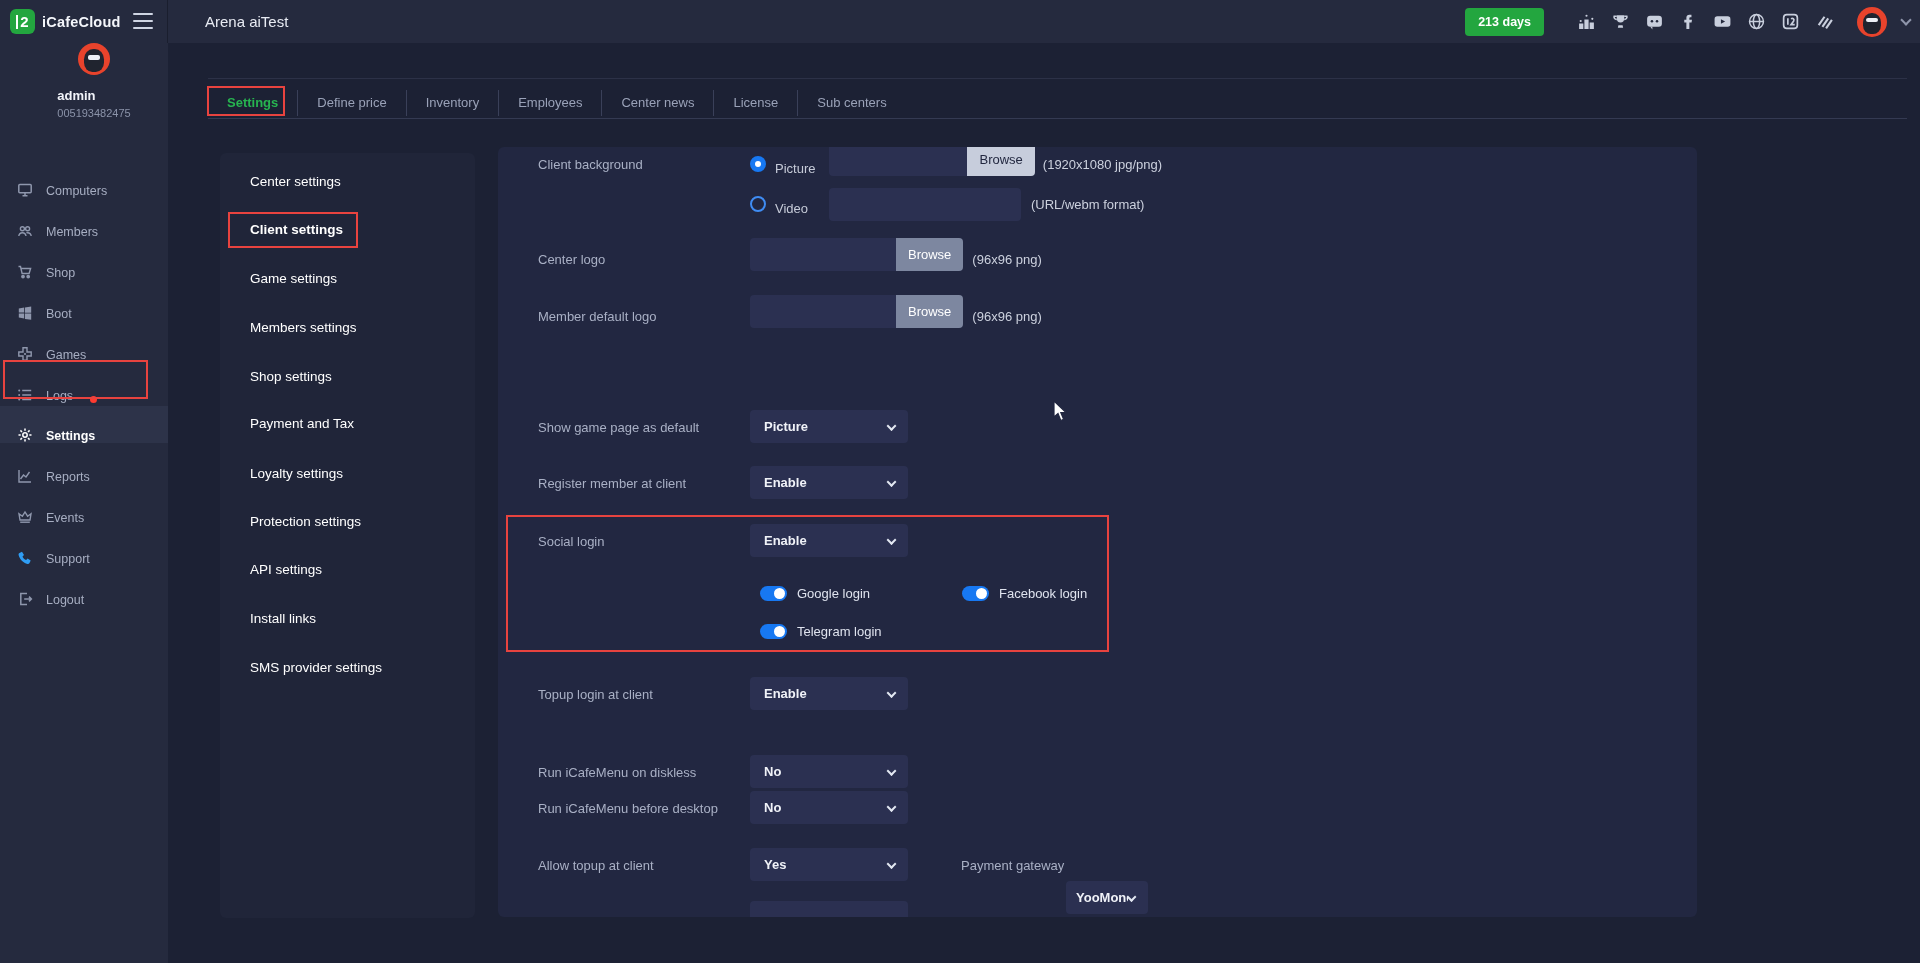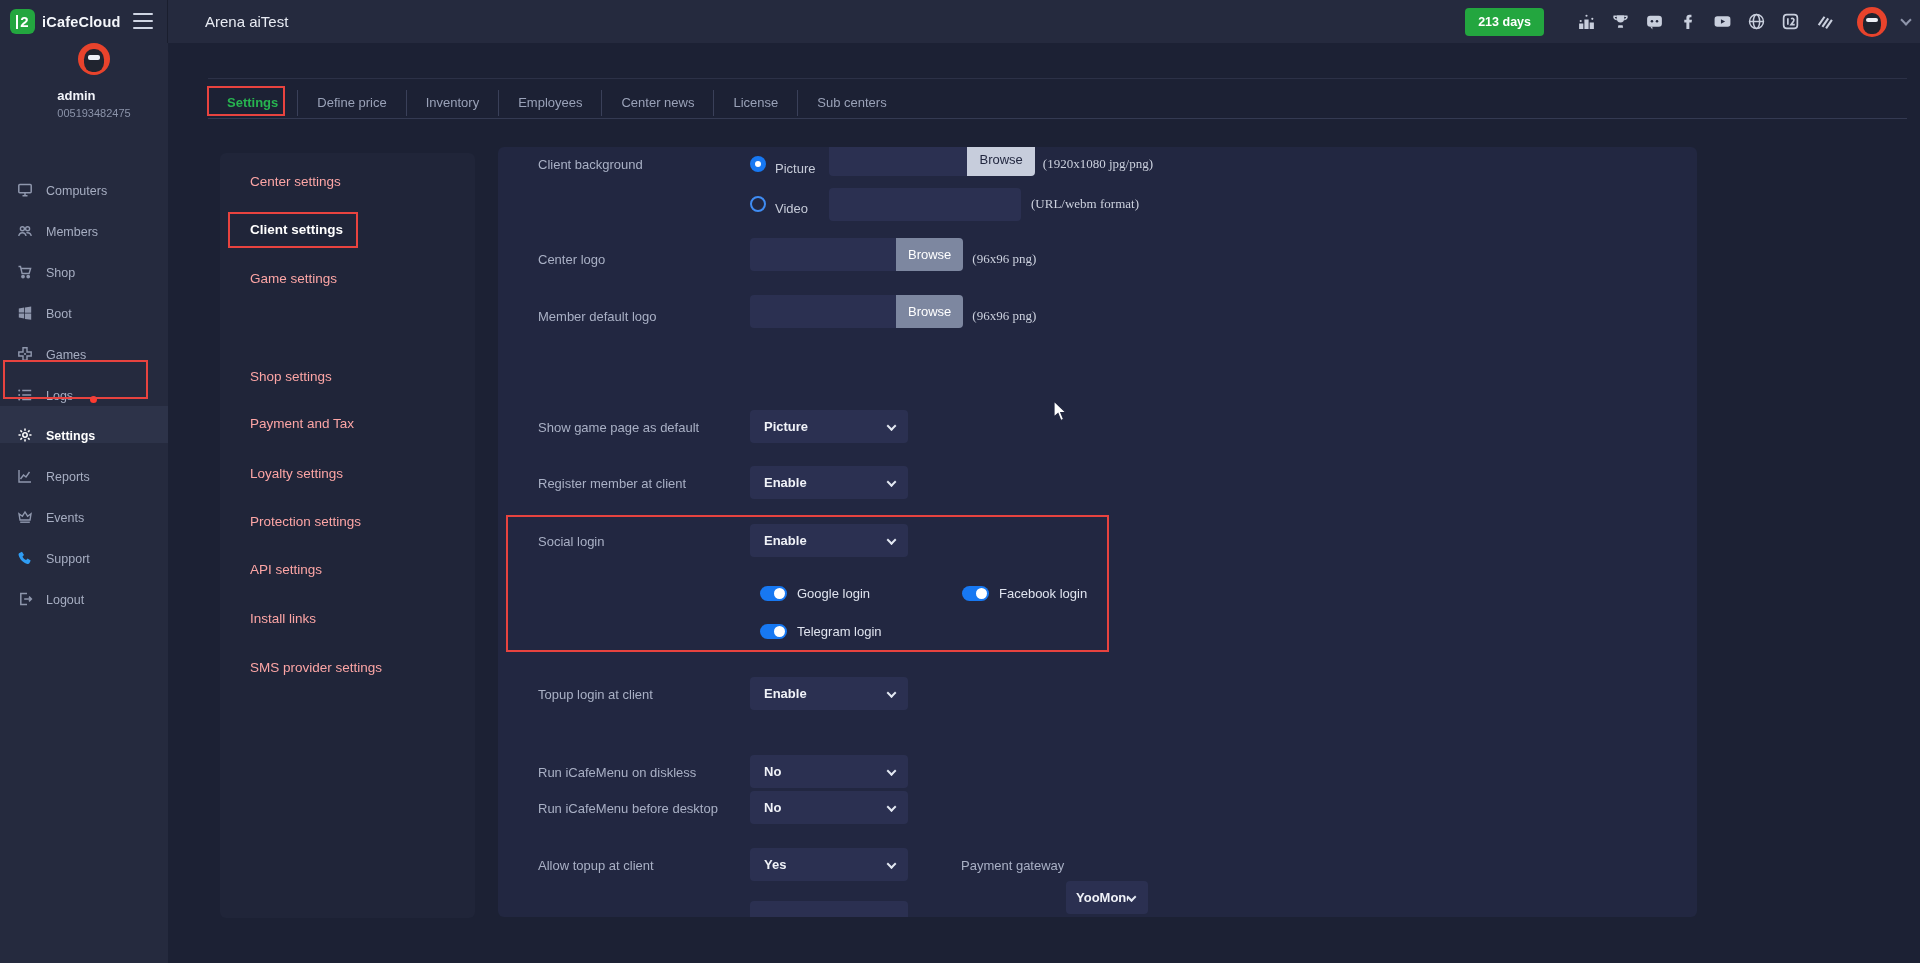--- a/index.html
+++ b/index.html
@@ -40,37 +40,37 @@
   
   .top-rule { position:absolute; left:208px; top:78px; width:1699px; height:1px; background:#2c3147; }
   .tabs-rule { position:absolute; left:208px; top:118px; width:1699px; height:1px; background:#343a52; }
   .tabs { position:absolute; left:208px; top:87px; height:31px; display:flex; align-items:center; }
   .tab { padding:0 19px; font-size:13px; color:#9aa2b8; height:26px; display:flex; align-items:center; cursor:pointer; }
   .tab.active { color:#27b450; font-weight:bold; }
   .tab-sep { width:1px; height:26px; background:#3a4059; }
 
   
   .menu-panel { position:absolute; left:220px; top:153px; width:255px; height:765px; background:#202539; border-radius:6px; }
-  .menu-item { position:absolute; left:0; width:255px; height:40px; display:flex; align-items:center; padding-left:30px; font-size:13.5px; color:#fca5a5; cursor:pointer; }
+  .menu-item { position:absolute; left:0; width:255px; height:40px; display:flex; align-items:center; padding-left:30px; font-size:13.5px; color:#ffffff; cursor:pointer; }
   .menu-item.active { color:#ffffff; font-weight:bold; }
 
   
   .form-panel { position:absolute; left:498px; top:147px; width:1199px; height:770px; background:#222741; border-radius:6px; overflow:hidden; }
   .frow { position:absolute; left:0; width:1199px; height:34px; }
   .flabel { position:absolute; left:40px; top:0; height:34px; display:flex; align-items:center; font-size:13px; color:#a9b0c5; }
   .ctrl { position:absolute; top:0; }
   .select { width:158px; height:33px; background:#2b3051; border-radius:4px; display:flex; align-items:center; padding:0 14px; font-size:13px; font-weight:bold; color:#f0f2f8; cursor:pointer; position:relative; }
   .select .chev { position:absolute; right:13px; top:50%; width:7px; height:7px; border-right:2px solid #e3e8f2; border-bottom:2px solid #e3e8f2; transform:translateY(-65%) rotate(45deg); }
   .tinput { height:33px; background:#2b3051; border-radius:4px; display:flex; align-items:center; padding:0 13px; font-size:13.5px; color:#eef1f7; }
   .browse-group { display:flex; height:42px; }
   .browse-field { background:#2b3051; border-radius:4px 0 0 4px; height:33px; }
   .browse-btn { height:33px; padding:0 12px; display:flex; align-items:center; font-size:13px; border-radius:0 4px 4px 0; cursor:pointer; }
   .browse-light { background:#c7cddc; color:#232840; }
   .browse-gray { background:#7d87a0; color:#ffffff; }
-  .hint { font-size:13px; color:#ccd1de; display:flex; align-items:center; height:33px;font-family:Liberation Serif, serif; }
+  .hint { font-size:13px; color:#ccd1de; display:flex; align-items:center; height:33px; }
   .radio { width:16px; height:16px; border-radius:50%; flex:none; cursor:pointer; }
   .radio.on { background:#1778f2; position:relative; }
   .radio.on::after { content:""; position:absolute; left:5px; top:5px; width:6px; height:6px; background:#fff; border-radius:50%; }
   .radio.off { border:2px solid #3f8cf3; background:transparent; }
   .opt-label { font-size:13px; color:#c6cbd8; margin:8px 0 0 9px; }
   .toggle-row { position:absolute; height:20px; display:flex; align-items:center; }
   .switch { width:27px; height:15px; background:#1778f2; border-radius:8px; position:relative; flex:none; cursor:pointer; }
   .switch::after { content:""; position:absolute; right:2px; top:2px; width:11px; height:11px; background:#fff; border-radius:50%; }
   .toggle-label { font-size:13px; color:#dfe3ee; margin-left:10px; }
   .pg-label { font-size:13px; color:#a9b0c5; }
@@ -269,20 +269,21 @@
     <div class="tab">License</div>
     <div class="tab-sep"></div>
     <div class="tab">Sub centers</div>
   </div>
   <div class="tabs-rule"></div>
 
   <div class="menu-panel">
     <div class="menu-item" style="top:8px">Center settings</div>
     <div class="menu-item active" style="top:56px">Client settings</div>
     <div class="menu-item" style="top:105px">Game settings</div>
+    <div class="menu-item" style="top:154px">Members settings</div>
     <div class="menu-item" style="top:203px">Shop settings</div>
     <div class="menu-item" style="top:250px">Payment and Tax</div>
     <div class="menu-item" style="top:300px">Loyalty settings</div>
     <div class="menu-item" style="top:348px">Protection settings</div>
     <div class="menu-item" style="top:396px">API settings</div>
     <div class="menu-item" style="top:445px">Install links</div>
     <div class="menu-item" style="top:494px">SMS provider settings</div>
   </div>
 
   <div class="form-panel">

